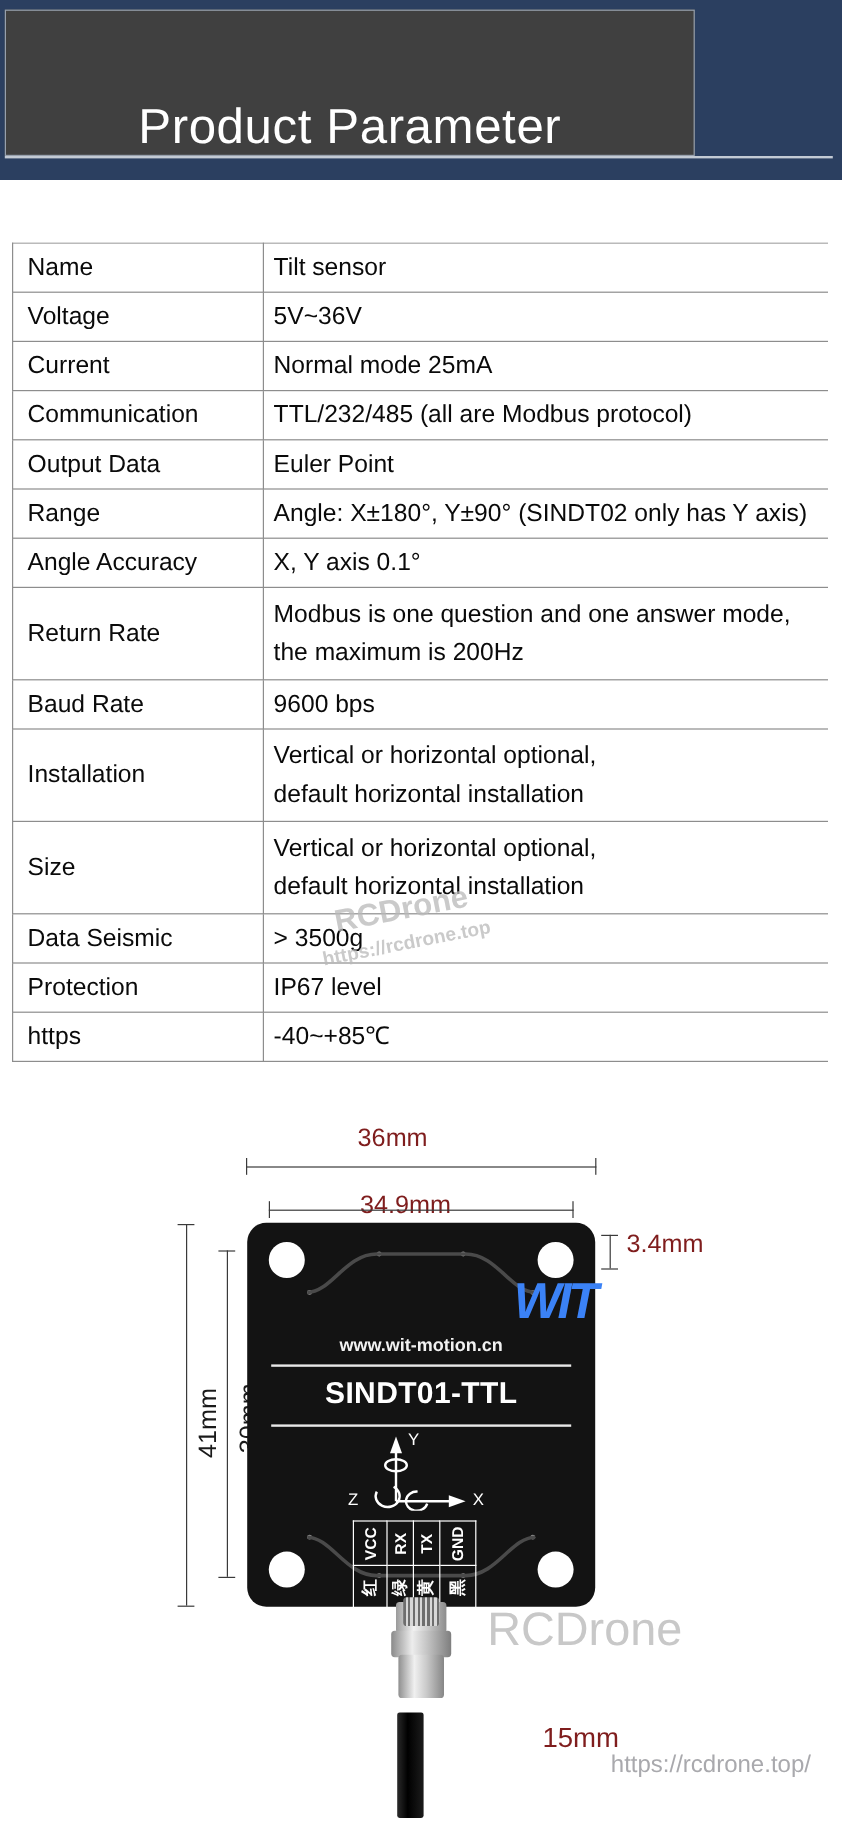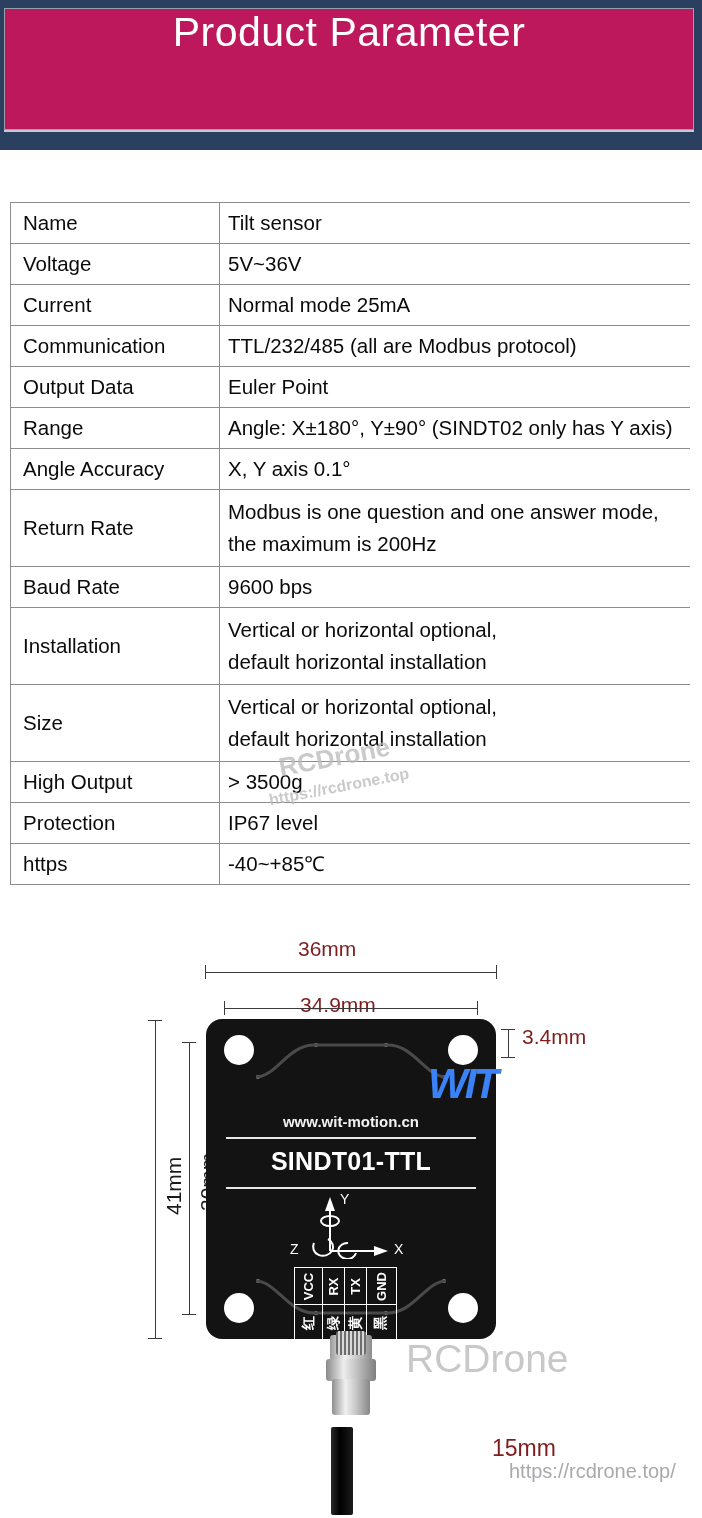--- a/index.html
+++ b/index.html
@@ -20,27 +20,27 @@
   .banner {
     position: absolute;
     left: 0; top: 0;
     width: 702px;
     height: 150px;
     background: #2b3f60;
   }
   .banner-inner {
     position: absolute;
     left: 4px; top: 8px;
-    width: 690px;
+    width: 575px;
     height: 122px;
-    background: #be185d;
+    background: #404040;
     border: 1px solid #97a0ad;
     box-sizing: border-box;
     display: flex;
-    align-items: flex-start;
+    align-items: flex-end;
     justify-content: center;
   }
   .banner-title {
     color: #ffffff;
     font-size: 41px;
     letter-spacing: 0.5px;
     font-weight: 400;
     white-space: nowrap;
   }
   .banner-underline {
@@ -395,21 +395,21 @@
           </td>
         </tr>
         <tr class="r2">
           <td class="k"> Size</td>
           <td class="v">
             <span class="vtext">Vertical or horizontal optional,</span>
             <span class="vtext">default horizontal installation</span>
           </td>
         </tr>
         <tr class="r1">
-          <td class="k">High Output</td>
+          <td class="k">Data Seismic</td>
           <td class="v">
               <span class="vtext"> &gt; 3500g</span>
             </td>
         </tr>
         <tr class="r1">
           <td class="k">Protection</td>
           <td class="v">
               <span class="vtext">IP67 level</span>
             </td>
         </tr>
@@ -535,17 +535,17 @@
         background:linear-gradient(90deg,#9a9a9a,#f2f2f2 35%,#cfcfcf 60%,#8d8d8d);"></div>
     <div class="gland-seg" style="left:20px; top:-4px; width:30px; height:24px;
         background:repeating-linear-gradient(90deg,#6e6e6e 0 2px,#d8d8d8 2px 4px);"></div>
     <div class="gland-seg" style="left:10px; top:24px; width:50px; height:22px;
         background:linear-gradient(90deg,#8a8a8a,#ededed 35%,#c4c4c4 60%,#7e7e7e);"></div>
     <div class="gland-seg" style="left:16px; top:44px; width:38px; height:36px;
         background:linear-gradient(90deg,#8f8f8f,#f0f0f0 35%,#c9c9c9 62%,#868686);"></div>
   </div>
   <div class="cable"></div>
 
-  <div class="dim-label" style="left:452px; top:520px; font-size:23px;margin-left:40px;">15mm</div>
+  <div class="dim-label" style="left:452px; top:520px; font-size:23px;">15mm</div>
 </div>
 
 <div class="wm wm-big-brand">RCDrone</div>
 <div class="wm wm-corner-url">https://rcdrone.top/</div>
 
 </body></html>

